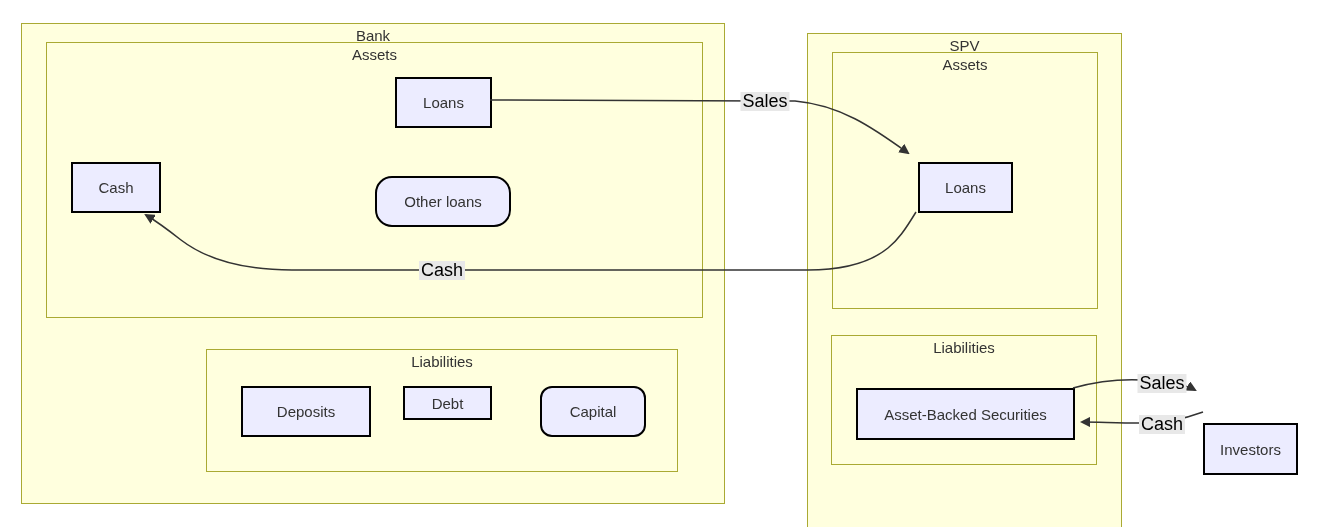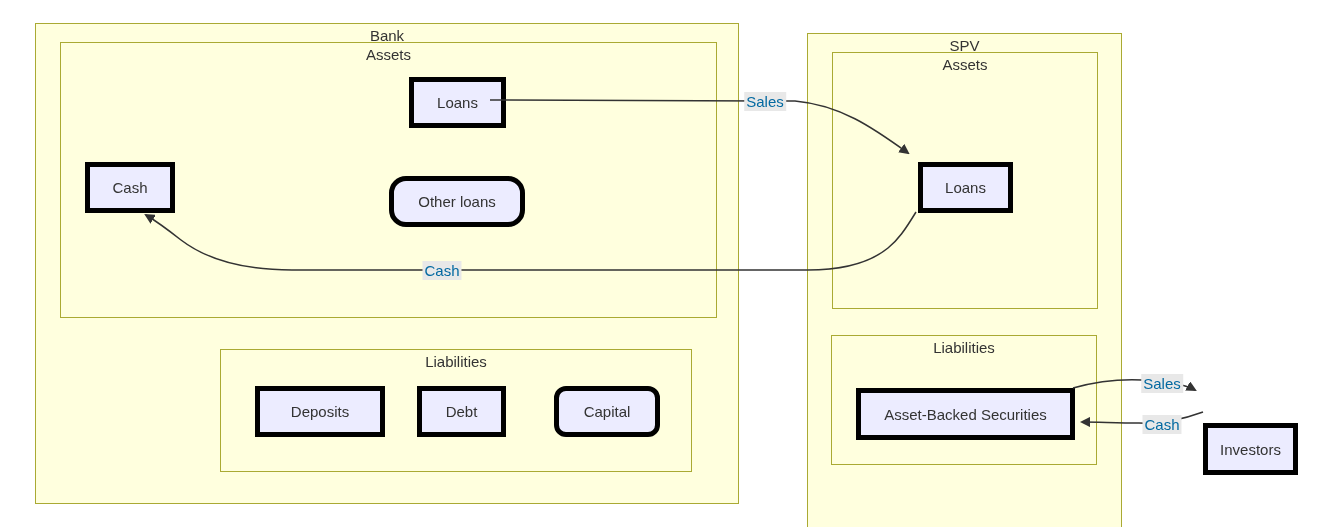--- a/index.html
+++ b/index.html
@@ -8,57 +8,57 @@
     font-family:"Liberation Sans", sans-serif;color:#333333;font-size:15px;
   }
   .cluster{
     position:absolute;background:#ffffde;border:1.5px solid #aaaa33;box-sizing:border-box;
   }
   .cluster-label{
     position:absolute;top:3px;left:0;width:100%;text-align:center;color:#333333;
     font-size:15px;line-height:17px;pointer-events:none;
   }
   .node{
-    position:absolute;background:#ECECFF;border:5px solid #000000;box-sizing:border-box;
+    position:absolute;background:#ECECFF;border:2px solid #000000;box-sizing:border-box;
     display:flex;align-items:center;justify-content:center;text-align:center;
     color:#333333;font-size:15px;
   }
   .edges{position:absolute;left:0;top:0;width:1342px;height:527px;pointer-events:none;}
   .edge-label{
-    position:absolute;transform:translateX(-50%);background:#e8e8e8;color:#0369a1;
-    font-size:15px;line-height:19px;padding:0 2px;white-space:nowrap;
+    position:absolute;transform:translateX(-50%);background:#e8e8e8;color:#000000;
+    font-size:18px;line-height:19px;padding:0 2px;white-space:nowrap;
   }
 </style>
 </head>
 <body>
 
 <div class="canvas">
 
-  <div class="cluster" style="left:35px;top:23px;width:704px;height:481px;padding-left:28px;">
+  <div class="cluster" style="left:21px;top:23px;width:704px;height:481px;padding-left:28px;">
     <div class="cluster-label">Bank</div>
 
     <div class="cluster" style="left:24px;top:18px;width:657px;height:276px;">
       <div class="cluster-label">Assets</div>
       <div class="node" style="left:348px;top:34px;width:97px;height:51px;">
         <span>Loans</span>
       </div>
       <div class="node" style="left:24px;top:119px;width:90px;height:51px;">
         <span>Cash</span>
       </div>
       <div class="node" style="left:328px;top:133px;width:136px;height:51px;border-radius:17px;">
         <span>Other loans</span>
       </div>
     </div>
 
     <div class="cluster" style="left:184px;top:325px;width:472px;height:123px;">
       <div class="cluster-label">Liabilities</div>
       <div class="node" style="left:34px;top:36px;width:130px;height:51px;">
         <span>Deposits</span>
       </div>
-      <div class="node" style="left:196px;top:36px;width:89px;height:51px;justify-content:center;">
+      <div class="node" style="left:196px;top:36px;width:89px;height:34px;justify-content:center;">
         <span>Debt</span>
       </div>
       <div class="node" style="left:333px;top:36px;width:106px;height:51px;border-radius:12px;">
         <span>Capital</span>
       </div>
     </div>
   </div>
 
   <div class="cluster" style="left:807px;top:33px;width:315px;height:514px;">
     <div class="cluster-label">SPV</div>

